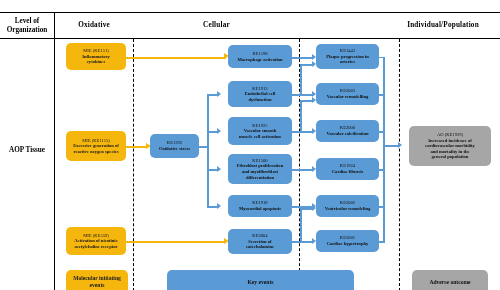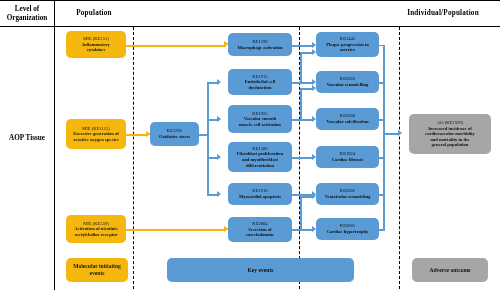--- a/index.html
+++ b/index.html
@@ -3,21 +3,21 @@
 <meta charset="utf-8">
 <style>
   html,body{margin:0;padding:0;}
   body{
     width:500px;height:290px;
     background:#ffffff;
     font-family:"Liberation Serif", serif;
     color:#000;
     overflow:hidden;
   }
-  #stage{position:relative;width:500px;height:230px;}
+  #stage{position:relative;width:500px;height:230px;margin-top:12px;}
 
   
   .hdr-rule{position:absolute;left:0;width:500px;height:1px;background:#000;}
   .col-head{
     position:absolute;
     text-align:center;
     font-weight:bold;
     font-size:7.2px;
     line-height:9px;
     letter-spacing:.2px;
@@ -93,21 +93,24 @@
   <div class="hdr-rule" style="top:0px;"></div>
   <div class="hdr-rule" style="top:26px;"></div>
 
   <div class="vline" style="left:54px;top:0px;height:26px;"></div>
   <div class="vline" style="left:54px;top:26px;height:264px;"></div>
 
   <div class="row-label" style="left:0px;top:5px;width:54px;">
     <span>Level of<br>Organization</span>
   </div>
   <div class="col-head" style="left:56px;top:9px;width:76px;">
-    <span>Population</span>
+    <span>Oxidative</span>
+  </div>
+  <div class="col-head" style="left:135px;top:9px;width:163px;">
+    <span>Cellular</span>
   </div>
   <div class="col-head" style="left:394px;top:9px;width:98px;">
     <span>Individual/Population</span>
   </div>
 
   <div class="row-label" style="left:0px;top:134px;width:54px;">
     <span>AOP Tissue</span>
   </div>
 
   <div class="dashsep" style="left:133px;top:27px;height:262px;"></div>

